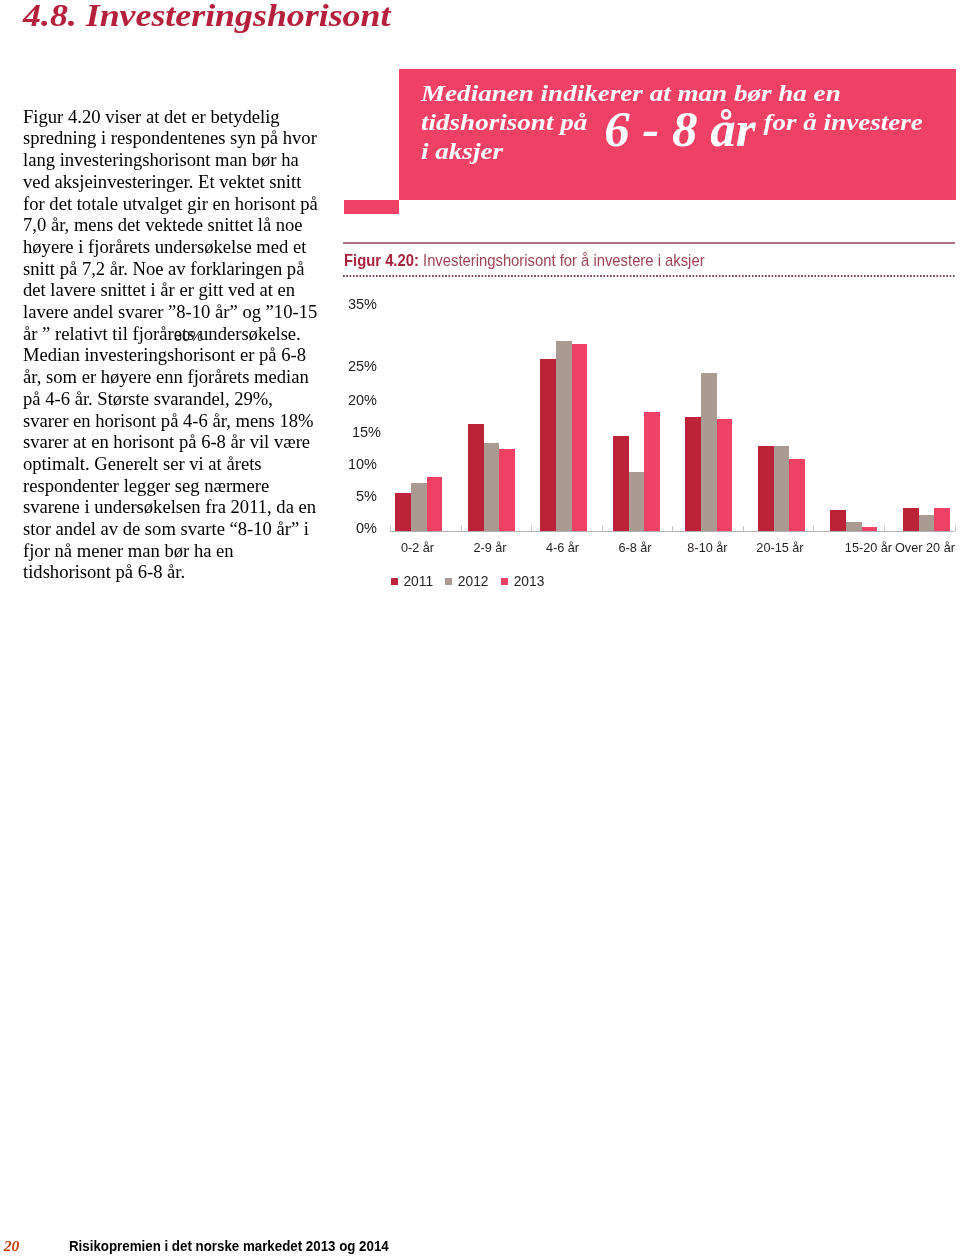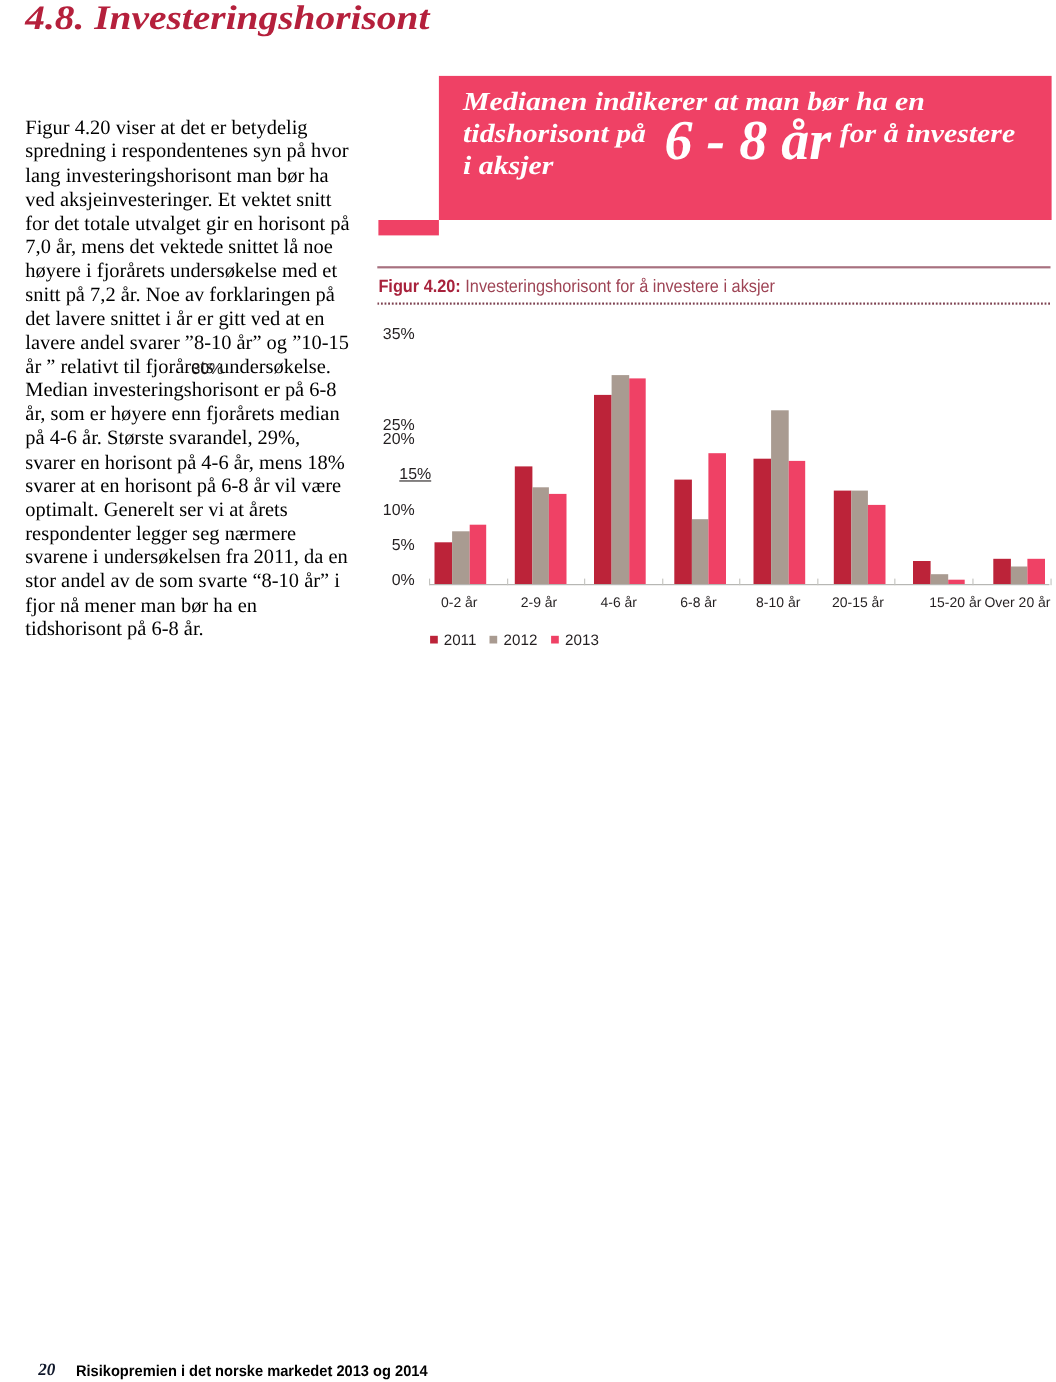--- a/index.html
+++ b/index.html
@@ -47,21 +47,21 @@
   #plot{position:absolute;left:0;top:0;width:960px;height:620px;}
   .pbox{position:absolute;}
   .xlab{position:absolute;font-family:"Liberation Sans", sans-serif;font-size:12.7px;
     line-height:12.7px;color:#231f20;text-align:center;white-space:nowrap;transform:translateX(-50%);}
   #legend{position:absolute;left:0;top:0;font-family:"Liberation Sans", sans-serif;font-size:13.8px;line-height:14px;color:#231f20;}
   .lg-item{position:absolute;display:flex;align-items:center;white-space:nowrap;}
   .lg-sw{width:6.8px;height:7px;margin-right:5.8px;display:inline-block;}
 
   
   #footer-pageno{position:absolute;left:3.7px;top:1238px;font-family:"Liberation Serif", serif;
-    font-weight:bold;font-style:italic;font-size:15.6px;line-height:15.6px;color:#0f172a;margin-left:31px;}
+    font-weight:bold;font-style:italic;font-size:15.6px;line-height:15.6px;color:#c2410c;}
   #footer-title{position:absolute;left:69px;top:1239.2px;font-family:"Liberation Sans", sans-serif;
     font-weight:bold;font-size:14.05px;line-height:14.05px;color:#000;
     transform:scaleX(0.948);transform-origin:0 0;}
 </style>
 </head>
 <body>
 
 <div class="page">
 
   <div id="section-title">4.8. Investeringshorisont</div>
@@ -79,23 +79,23 @@
 
   <div id="fig-rule"></div>
   <div id="fig-caption"><b>Figur 4.20:</b> <span>Investeringshorisont for å investere i aksjer</span></div>
   <div id="fig-dots"></div>
 
   <div id="chart">
     <div id="yaxis">
         <div class="ylab" style="top: 528.25px; left: 0px; width: 377px;">0%</div>
         <div class="ylab" style="top: 496.25px; left: 0px; width: 377px;">5%</div>
         <div class="ylab" style="top: 464.25px; left: 0px; width: 377px;">10%</div>
-        <div class="ylab" style="top: 432.25px; left: 15px; width: 377px; text-decoration: underline;">15%</div>
+        <div class="ylab" style="top: 432.25px; left: 4px; width: 377px;">15%</div>
         <div class="ylab" style="top: 400.25px; left: 0px; width: 377px;">20%</div>
-        <div class="ylab" style="top: 387px; left: 0px; width: 377px;">25%</div>
+        <div class="ylab" style="top: 366px; left: 0px; width: 377px;">25%</div>
         <div class="ylab" style="top: 336.25px; left: 0px; width: 377px; text-align: center;">30%</div>
         <div class="ylab" style="top: 304.25px; left: 0px; width: 377px;">35%</div>
       </div>
     <div id="plot">
         <div class="pbox" style="left: 395.4px; top: 493.423px; width: 15.65px; height: 37.6774px; background: rgb(188, 35, 57);"></div>
         <div class="pbox" style="left: 411.05px; top: 482.566px; width: 15.65px; height: 48.5336px; background: rgb(169, 155, 145);"></div>
         <div class="pbox" style="left: 426.7px; top: 476.819px; width: 15.65px; height: 54.281px; background: rgb(239, 65, 101);"></div>
         <div class="pbox" style="left: 467.9px; top: 424.454px; width: 15.65px; height: 106.646px; background: rgb(188, 35, 57);"></div>
         <div class="pbox" style="left: 483.55px; top: 442.654px; width: 15.65px; height: 88.4461px; background: rgb(169, 155, 145);"></div>
         <div class="pbox" style="left: 499.2px; top: 448.721px; width: 15.65px; height: 82.3794px; background: rgb(239, 65, 101);"></div>

